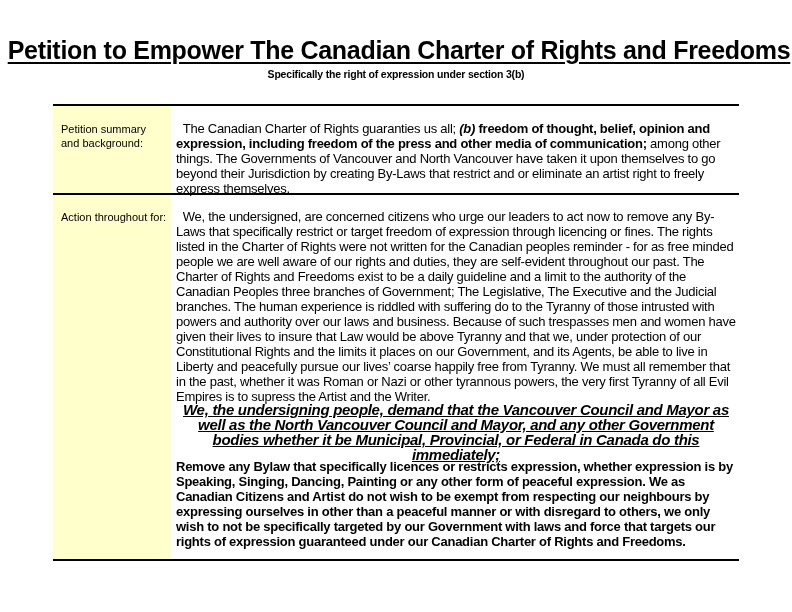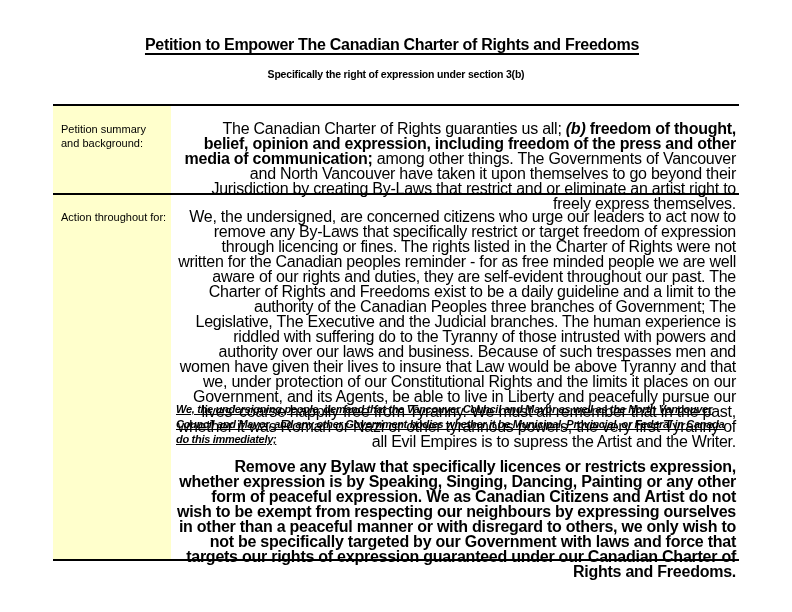--- a/index.html
+++ b/index.html
@@ -1,29 +1,29 @@
 <!DOCTYPE html>
 <html><head>
 <meta charset="utf-8">
 <style>
   html, body { margin: 0; padding: 0; background: #ffffff; }
   body { width: 792px; height: 612px; position: relative; overflow: hidden;
          font-family: "Liberation Sans", sans-serif; color: #000; }
-  .title { position: absolute; left: 0; width: 784px; top: 36px; text-align: center;
-           font-weight: bold; font-size: 16px; text-decoration: underline;
+  .title { position: absolute; left: 7px; width: 784px; top: 36px; text-align: center;
+           font-weight: bold; font-size: 25px; text-decoration: underline;
            text-decoration-thickness: 2px; text-underline-offset: 3px; letter-spacing: -0.3px; }
   .subtitle { position: absolute; left: 0; width: 792px; top: 68px; text-align: center;
               font-weight: bold; font-size: 10.5px; letter-spacing: -0.2px; }
   .rule { position: absolute; left: 53px; width: 686px; height: 2px; background: #000; }
   .label-cell { position: absolute; left: 53px; width: 118px; background: #ffffcc; }
   .label-text { position: absolute; left: 61px; font-size: 11px; line-height: 14px; width: 105px; }
-  .body-text { position: absolute; left: 176px; width: 560px; font-size: 16px; line-height: 15px;
-               letter-spacing: -0.25px; text-align: right; }
+  .body-text { position: absolute; left: 176px; width: 560px; font-size: 13px; line-height: 15px;
+               letter-spacing: -0.25px; }
   .bold { font-weight: bold; }
-  .demand { position: absolute; left: 176px; width: 560px; font-size: 11px;
+  .demand { position: absolute; left: 176px; width: 560px; text-align: center; font-size: 15px;
             line-height: 15px; font-weight: bold; font-style: italic; text-decoration: underline;
             letter-spacing: -0.3px; }
   .b-italic { font-weight: bold; font-style: italic; }
 </style>
 </head>
 <body>
 
 <div class="title">Petition to Empower The Canadian Charter of Rights and Freedoms</div>
 <div class="subtitle">Specifically the right of expression under section 3(b)</div>
 

